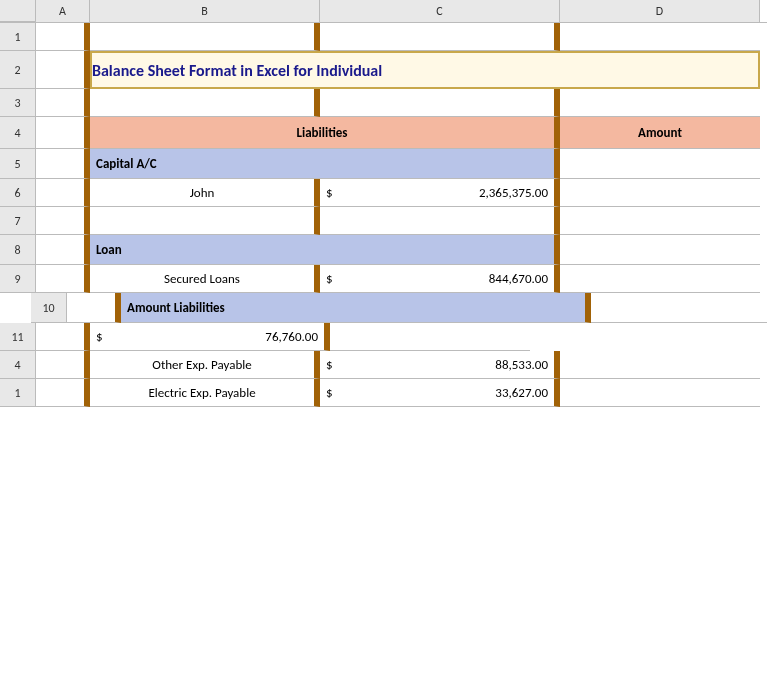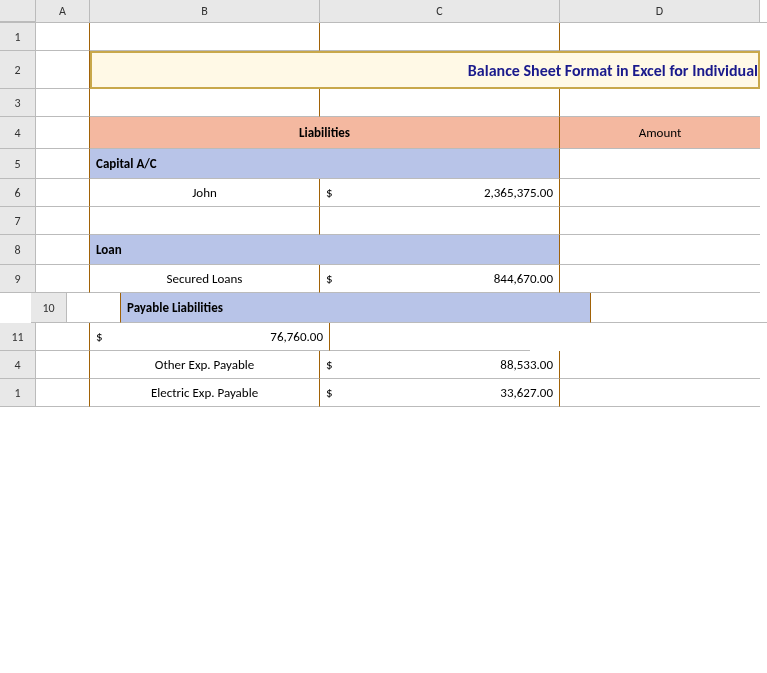--- a/index.html
+++ b/index.html
@@ -66,61 +66,61 @@
       border-right: 1px solid #bbb;
       border-bottom: 1px solid #bbb;
       display: flex;
       align-items: center;
       justify-content: center;
       font-size: 12px;
       color: #333;
     }
 
     .cell {
-      border-right: 1px solid #a16207;
+      border-right: 6px solid #a16207;
       border-bottom: 1px solid #bbb;
       display: flex;
       align-items: center;
       padding: 2px 6px;
       min-height: 28px;
     }
 
     .cell-a { width: 54px; min-width: 54px; }
     .cell-b { width: 230px; min-width: 230px; }
     .cell-c { width: 240px; min-width: 240px; }
     .cell-d { width: 200px; min-width: 200px; border-right: none; }
 
     
     .title-cell {
       background: #fff9e6;
       border: 2px solid #c8a84b;
       display: flex;
       align-items: center;
-      justify-content: flex-end;
+      justify-content: flex-start;
       width: 670px;
       min-width: 670px;
       min-height: 36px;
       font-size: 16px;
       font-weight: bold;
       color: #1a1a8c;
     }
 
     
     .header-liabilities {
       background: #f4b8a0;
       justify-content: center;
       font-weight: bold;
       width: 470px;
       min-width: 470px;
     }
 
     .header-amount {
       background: #f4b8a0;
       justify-content: center;
-      font-weight: normal;
+      font-weight: bold;
     }
 
     
     .section-header {
       background: #b8c4e8;
       justify-content: flex-start;
       font-weight: bold;
       width: 470px;
       min-width: 470px;
     }
@@ -228,21 +228,21 @@
         <span>$</span>
         <span style="margin-left: auto;">844,670.00</span>
       </div>
       <div class="cell cell-d"></div>
     </div>
 
     <div class="row" style="min-height: 30px; margin-left: 31px;">
       <div class="row-num">10</div>
       <div class="cell cell-a"></div>
       <div class="cell section-header">
-        <span>Payable Liabilities</span>
+        <span>Amount Liabilities</span>
       </div>
       <div class="cell cell-d"></div>
     </div>
 
     <div class="row">
       <div class="row-num">11</div>
       <div class="cell cell-a"></div>
       <div class="cell cell-c" style="display: flex; align-items: center; gap: 6px;">
         <span>$</span>
         <span style="margin-left: auto;">76,760.00</span>

